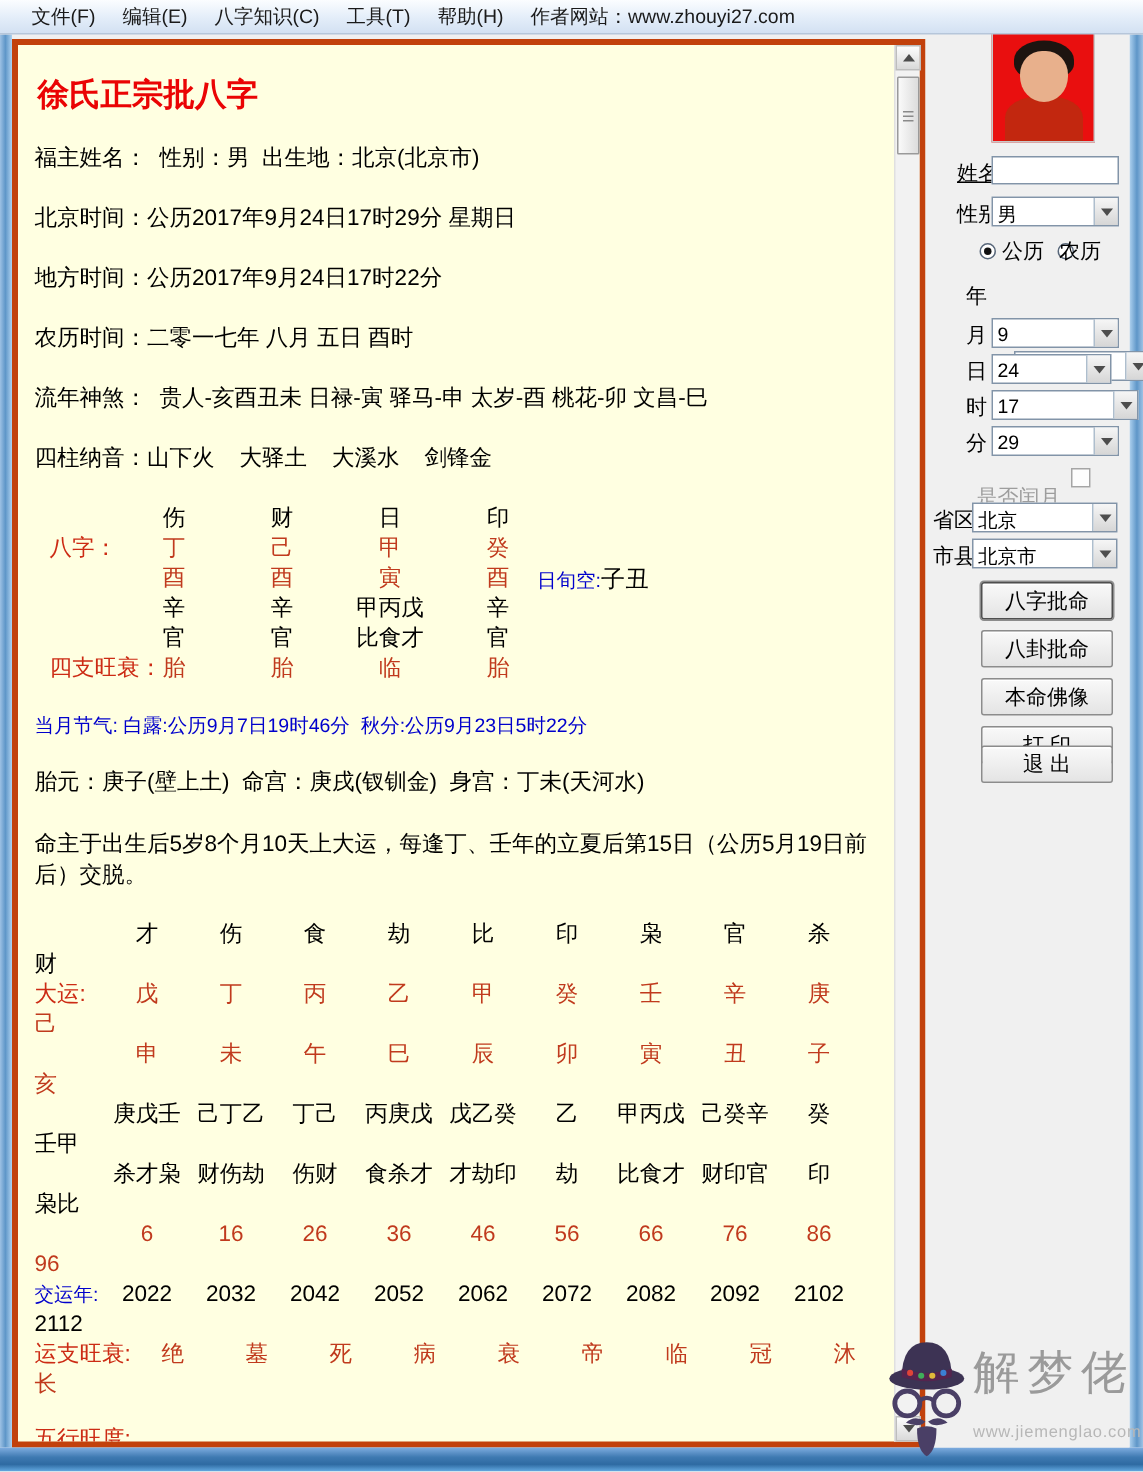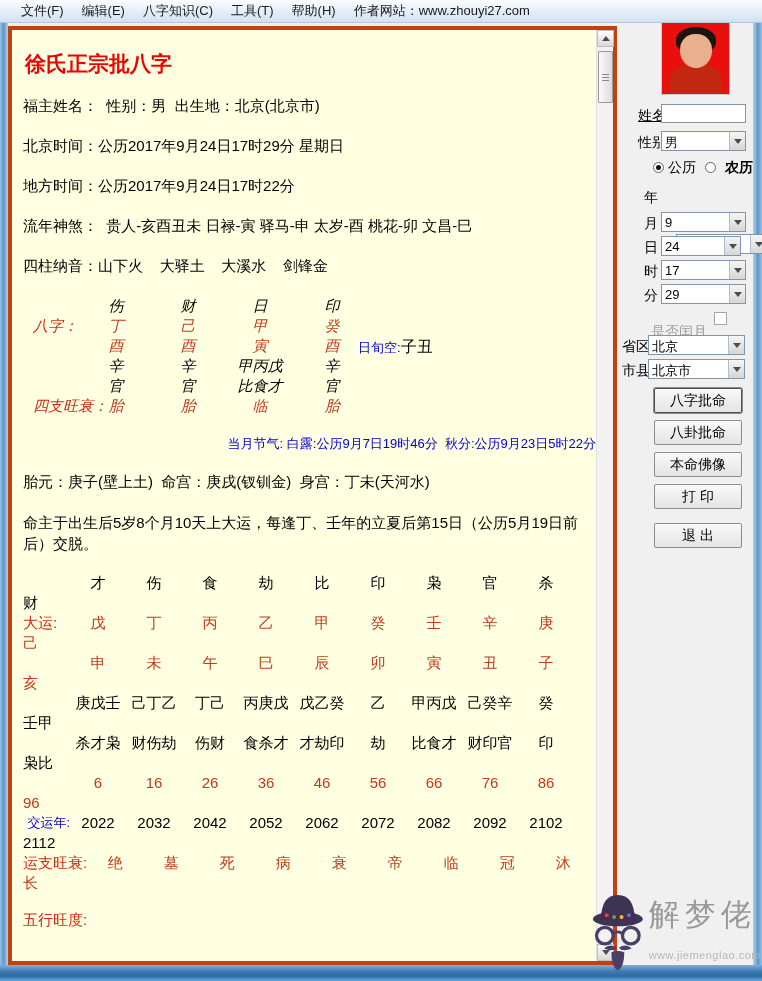--- a/index.html
+++ b/index.html
@@ -26,25 +26,25 @@
     border:4px solid #c2410c; background:#ffffe1; z-index:4; }
   .content { position:absolute; left:0; top:0; right:17px; bottom:0; overflow:hidden;
     padding:4px 0 0 11px; font-size:15px; line-height:20px; color:#000; }
   .content p { white-space:pre-wrap; }
   .title { font-size:21px; line-height:28px; font-weight:bold; color:#ea0404;
     margin:16px 0 18px 2px; }
   .iline { margin-bottom:20px; }
   .r  { color:#c03a1d; }          
   .rl { color:#cc2b14; }          
   .bl { color:#0000cc; }          
-  .sm { font-size:13px;text-align:right; }
+  .sm { font-size:13px; }
 
   
   .bazi { position:relative; }
-  .brow { height:20px; white-space:nowrap;font-style:italic; }
+  .brow { height:20px; white-space:nowrap; }
   .blabel { display:inline-block; width:57px; padding-left:10px; vertical-align:top; }
   .bcell  { display:inline-block; width:72px; text-align:center; vertical-align:top; }
   .xunkong { position:absolute; left:335px; top:41px; white-space:nowrap; }
   .xunkong .v { font-size:16px; color:#000; }
 
   .jieqi { margin:18px 0 0 0; line-height:20px; }
   .taiyuan { margin:18px 0 0 0; }
   .intro { margin:20px 0 0 0; line-height:21px; width:576px; }
 
   
@@ -120,20 +120,21 @@
   <div class="frame-right"></div>
   <div class="frame-bottom"></div>
 
   <div class="main-panel">
     <div class="content">
       <div class="title">徐氏正宗批八字</div>
 
       <p class="iline">福主姓名：  性别：男  出生地：北京(北京市)</p>
       <p class="iline">北京时间：公历2017年9月24日17时29分 星期日</p>
       <p class="iline">地方时间：公历2017年9月24日17时22分</p>
+      <p class="iline">农历时间：二零一七年 八月 五日 酉时</p>
       <p class="iline">流年神煞：  贵人-亥酉丑未 日禄-寅 驿马-申 太岁-酉 桃花-卯 文昌-巳</p>
       <p class="iline">四柱纳音：山下火    大驿土    大溪水    剑锋金</p>
 
       <div class="bazi">
         <div class="brow">
           <span class="blabel rl"></span><span class="bcell">伤</span><span class="bcell">财</span><span class="bcell">日</span><span class="bcell">印</span>
         </div>
         <div class="brow">
           <span class="blabel rl">八字：</span><span class="bcell r">丁</span><span class="bcell r">己</span><span class="bcell r">甲</span><span class="bcell r">癸</span>
         </div>
@@ -225,21 +226,21 @@
     <div class="combo" style="left:44px; top:108px; width:85px; height:20px;">
       <span class="val">男</span>
       <span class="dd">
           <span class="tri-down"></span>
         </span>
     </div>
 
     <span class="radio sel" style="left:36px; top:139px;"></span>
     <span class="fl" style="left:51px; top:136px;">公历</span>
     <span class="radio" style="left:88px; top:139px;"></span>
-    <span class="fl" style="left:108px; top:136px;font-weight:bold;">农历</span>
+    <span class="fl" style="left:89px; top:136px;">农历</span>
 
     <span class="fl" style="left:27px; top:166px;">年</span>
     <div class="combo" style="left:59px; top:163px; width:91px; height:20px;margin-top:48px;">
       <span class="val">2017</span>
       <span class="dd">
           <span class="tri-down"></span>
         </span>
     </div>
     <span class="fl" style="left:27px; top:192px;">月</span>
     <div class="combo" style="left:44px; top:189px; width:85px; height:20px;">
@@ -249,21 +250,21 @@
         </span>
     </div>
     <span class="fl" style="left:27px; top:216px;">日</span>
     <div class="combo" style="left:44px; top:213px; width:80px; height:20px;">
       <span class="val">24</span>
       <span class="dd">
           <span class="tri-down"></span>
         </span>
     </div>
     <span class="fl" style="left:27px; top:240px;">时</span>
-    <div class="combo" style="left:44px; top:237px; width:85px; height:20px;">
+    <div class="combo" style="left:44px; top:237px; width:98px; height:20px;">
       <span class="val">17</span>
       <span class="dd">
           <span class="tri-down"></span>
         </span>
     </div>
     <span class="fl" style="left:27px; top:264px;">分</span>
     <div class="combo" style="left:44px; top:261px; width:85px; height:20px;">
       <span class="val">29</span>
       <span class="dd">
           <span class="tri-down"></span>
@@ -285,21 +286,21 @@
       <span class="val">北京市</span>
       <span class="dd">
           <span class="tri-down"></span>
         </span>
     </div>
 
     <div class="btn focused" style="top:365px;">八字批命</div>
     <div class="btn" style="top:397px;">八卦批命</div>
     <div class="btn" style="top:429px;">本命佛像</div>
     <div class="btn" style="top:461px;">打 印</div>
-    <div class="btn" style="top:500px;">退 出</div>
+    <div class="btn" style="top:474px;">退 出</div>
   </div>
 
   <div class="watermark">
     <svg width="58" height="94" viewBox="0 0 58 94">
       <ellipse cx="29" cy="34" rx="27" ry="8" fill="#3d3354"></ellipse>
       <path d="M11 34 Q11 8 29 8 Q47 8 47 34 Z" fill="#3d3354"></path>
       <path d="M11 27 Q29 33 47 27 L47 33 Q29 39 11 33 Z" fill="#55244e"></path>
       <circle cx="17" cy="30" r="2.2" fill="#e04438"></circle>
         <circle cx="25" cy="32" r="2.2" fill="#3fae5a"></circle>
       <circle cx="33" cy="32" r="2.2" fill="#e0b93a"></circle>

